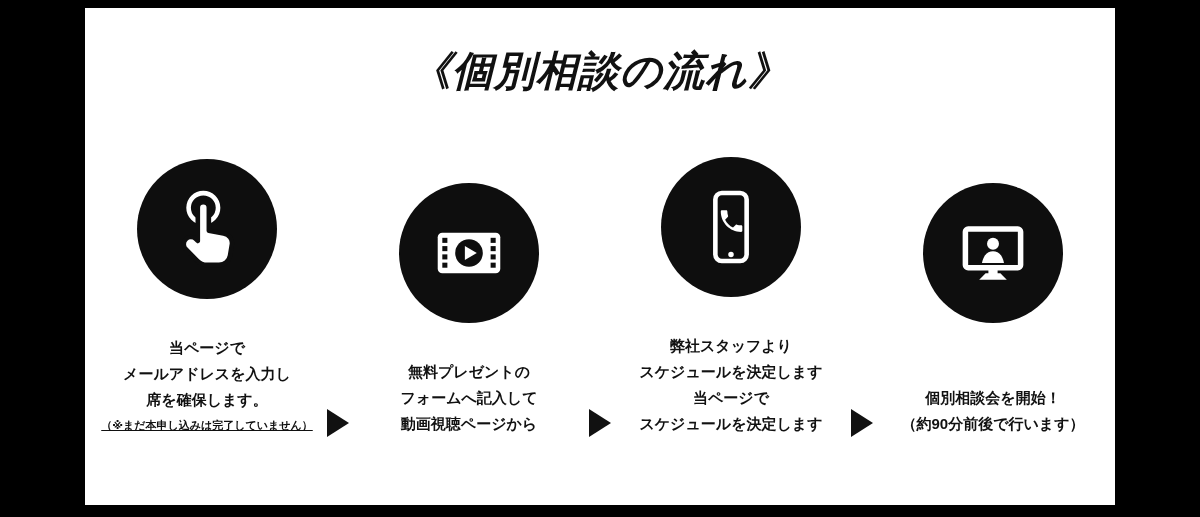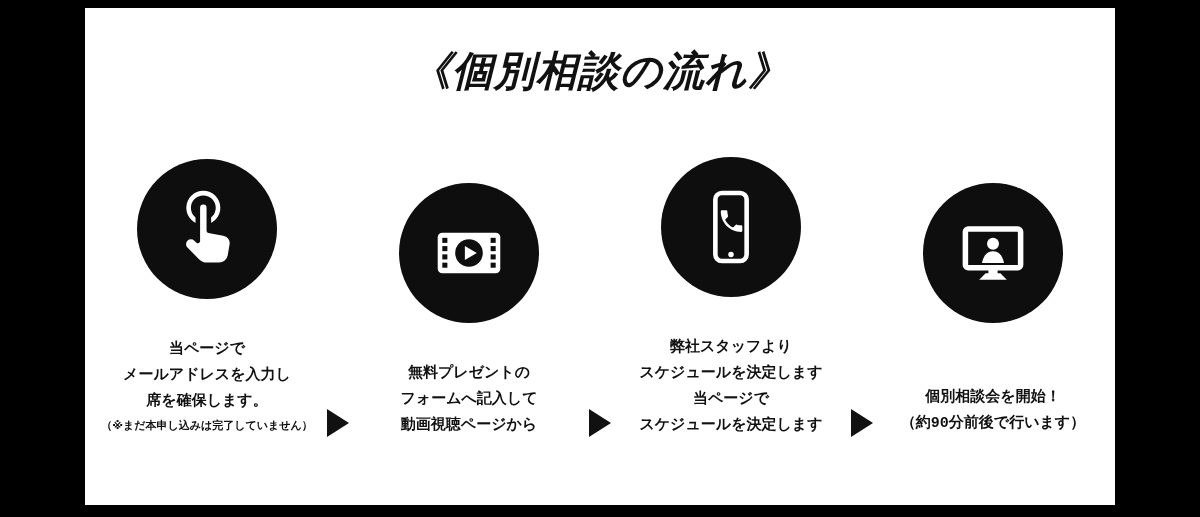--- a/index.html
+++ b/index.html
@@ -60,26 +60,26 @@
     margin-top:36px;
     text-align:center;
     color:#111;
     font-size:15px;
     font-weight:600;
     line-height:26px;
     white-space:nowrap;
   }
   .caption.offset-one-line{
     margin-top:62px;
-    font-family:Liberation Mono, monospace;
   }
   .note{
     font-size:11px;
     font-weight:600;
     line-height:24px;
+    text-decoration:underline;
   }
 </style>
 </head>
 <body>
 
 <div class="panel">
 
   <h1 class="title">《個別相談の流れ》</h1>
 
   <div class="steps">

